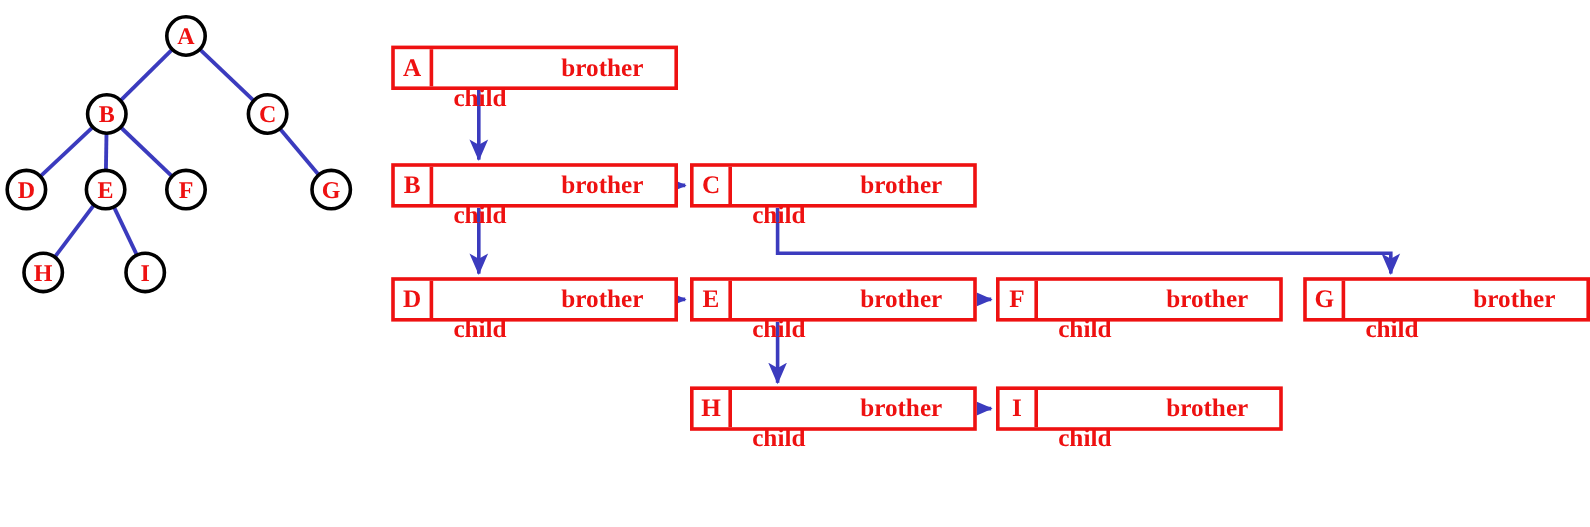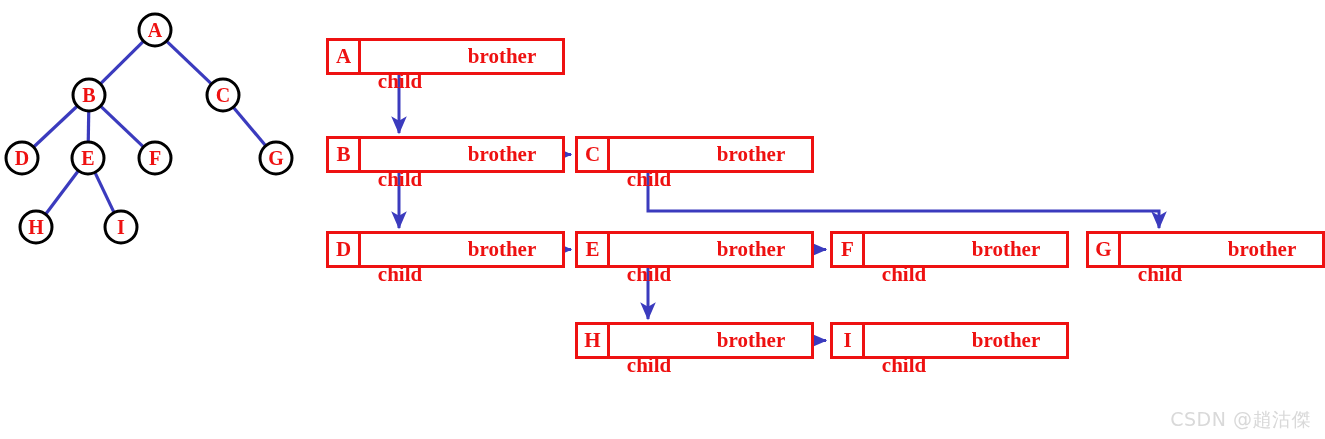--- a/index.html
+++ b/index.html
@@ -208,15 +208,14 @@
         <div class="cell cell-child">child</div>
         <div class="cell cell-brother">brother</div>
       </div>
       <div class="node-box" style="left: 830px; top: 322px;">
         <div class="cell cell-key">I</div>
         <div class="cell cell-child">child</div>
         <div class="cell cell-brother">brother</div>
       </div>
     </div>
 
-  <div id="watermark">CSDN @趙沽傑</div>
 
 </div>
 
 </body></html>

